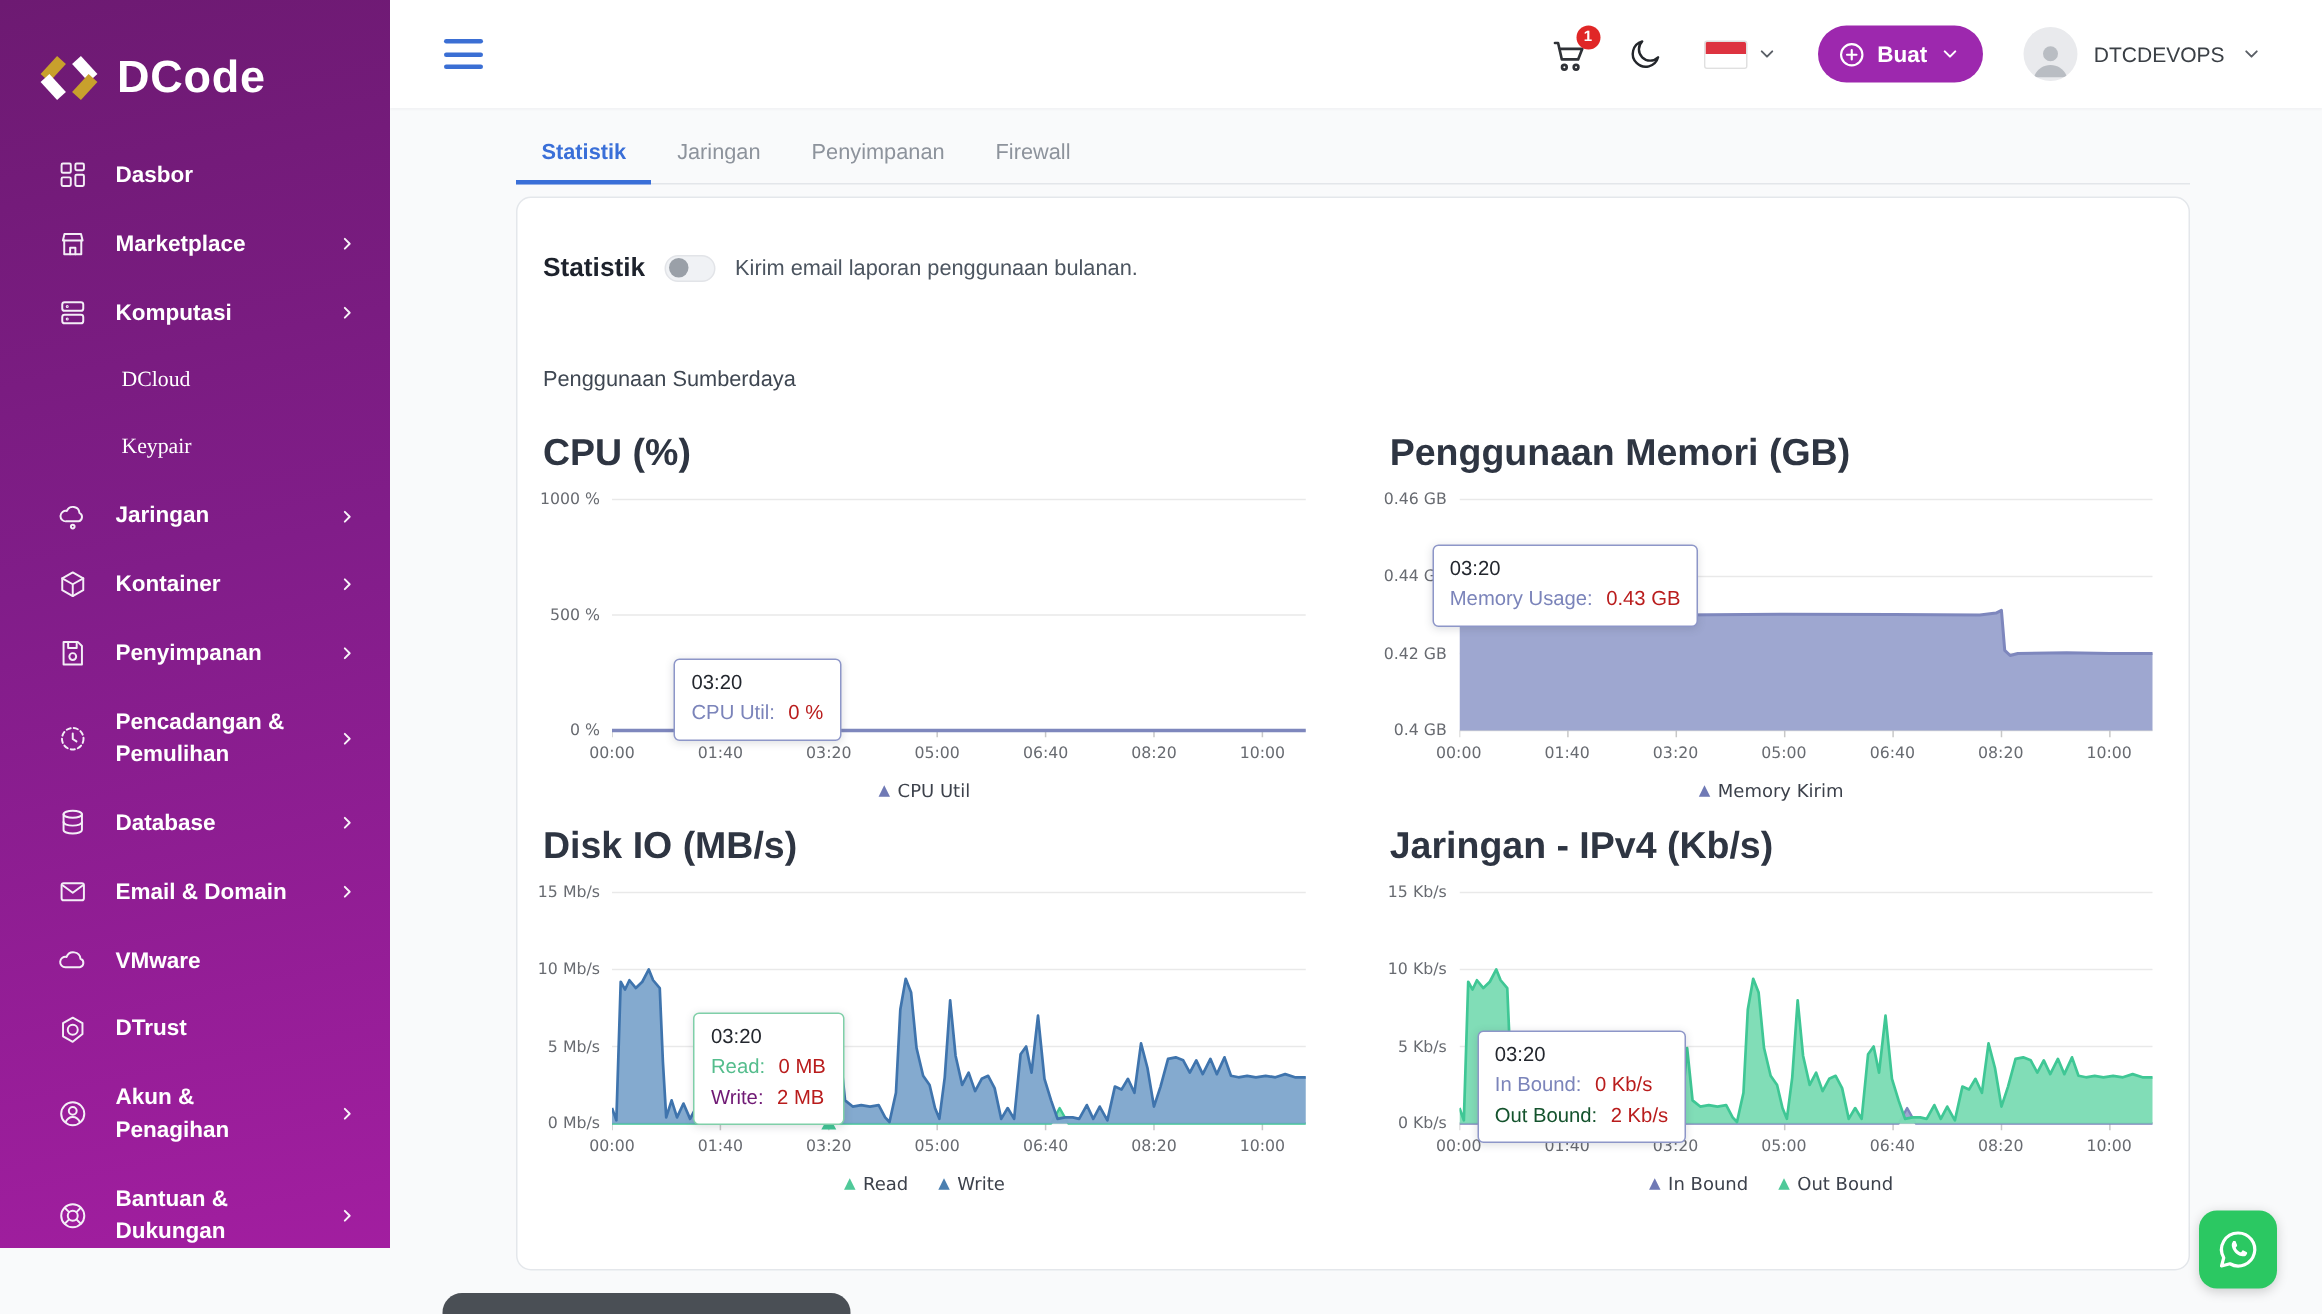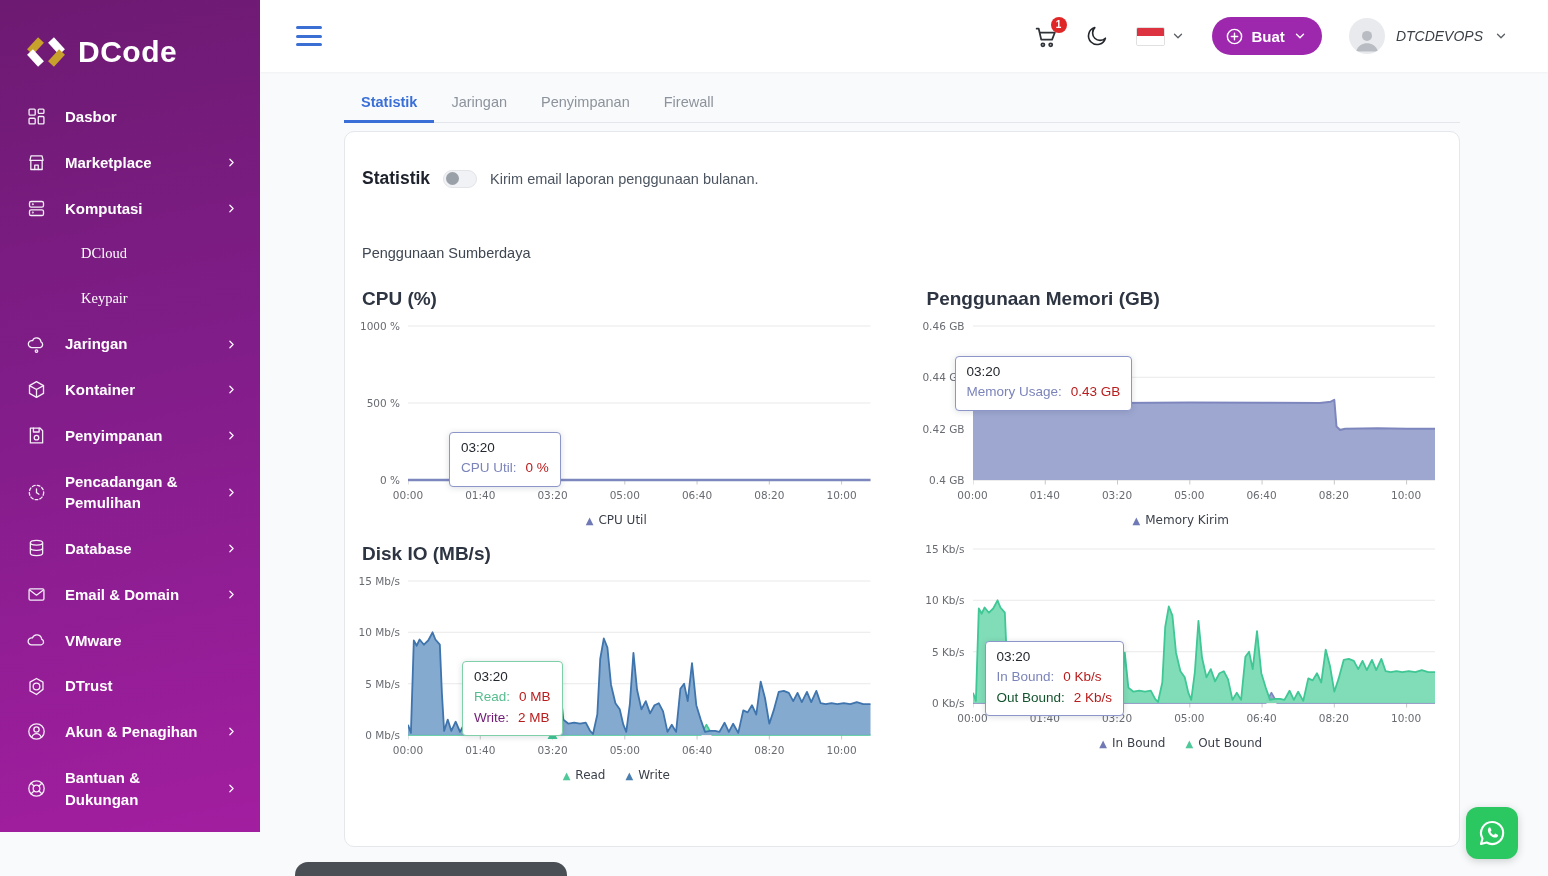--- a/index.html
+++ b/index.html
@@ -6,21 +6,21 @@
   html,body { width: 1548px; height: 876px; }
   body { font-family: "Liberation Sans", sans-serif; background:#fff; }
   .app { position: relative; width: 1548px; height: 876px; overflow: hidden; background:#f9fafb; }
 
   
   .sidebar { position:absolute; left:0; top:0; width:260px; height:832px;
     background: linear-gradient(168deg, #6d1a72 0%, #811d89 45%, #a21ea0 100%); z-index:20; }
   .logo { display:flex; align-items:center; gap:10px; padding:34px 0 0 24px; }
   .logo-text { color:#fff; font-size:30px; font-weight:800; letter-spacing:0.5px; }
   .nav { margin-top:24px; }
-  .nav-item { display:flex; align-items:center; gap:18px; padding:12px 22px 12px 26px; color:#fff;
+  .nav-item { display:flex; align-items:center; gap:18px; padding:12px 22px 12px 38px; color:#fff;
     font-size:15px; font-weight:600; cursor:pointer; line-height:1.45; }
   .nav-item .nicon { width:21px; height:21px; flex:0 0 21px; }
   .nav-item .nlabel { flex:1 1 auto; }
   .nav-item .nchev { width:13px; height:13px; flex:0 0 13px; opacity:.95; }
   .nav-item.sub { padding-left:81px; font-weight:500; font-size:14.5px;font-family:Liberation Serif, serif; }
 
   
   .topbar { position:absolute; left:260px; right:0; top:0; height:72px; background:#fff;
     display:flex; align-items:center; padding:0 40px 0 36px; box-shadow:0 1px 2px rgba(20,20,40,.04); z-index:10; }
   .hamburger { background:none; border:none; cursor:pointer; width:26px; height:20px;
@@ -28,21 +28,21 @@
   .hamburger span { display:block; height:3px; border-radius:2px; background:#3b6fd4; }
   .topbar-right { margin-left:auto; display:flex; align-items:center; gap:27px; }
   .icon-btn { position:relative; background:none; border:none; cursor:pointer; display:flex; align-items:center; }
   .badge { position:absolute; top:-7px; right:-9px; min-width:16px; height:16px; border-radius:8px;
     background:#e02727; color:#fff; font-size:10px; font-weight:700; display:flex; align-items:center; justify-content:center; padding:0 4px; }
   .flag-btn { display:flex; align-items:center; gap:6px; background:none; border:none; cursor:pointer; }
   .flag { width:29px; height:19px; border-radius:2px; overflow:hidden; border:1px solid #e0e0e0; display:flex; flex-direction:column; }
   .flag .red { flex:1; background:#dd3340; } .flag .white { flex:1; background:#fff; }
   .buat-btn { display:flex; align-items:center; gap:8px; height:38px; padding:0 15px 0 13px; border:none;
     border-radius:19px; background:#9d28ae; color:#fff; font-size:15px; font-weight:700; cursor:pointer; font-family:inherit; }
-  .user-btn { display:flex; align-items:center; gap:11px; background:none; border:none; cursor:pointer;font-style:italic; }
+  .user-btn { display:flex; align-items:center; gap:11px; background:none; border:none; cursor:pointer; }
   .avatar { width:36px; height:36px; border-radius:50%; background:#e9eaed; display:flex; align-items:flex-end; justify-content:center; overflow:hidden; }
   .username { font-size:14px; color:#3b4046; }
 
   
   .content { position:absolute; left:260px; top:72px; right:0; bottom:0; background:#f9fafb; }
   .tabs { display:flex; margin:14px 88px 0 84px; border-bottom:1px solid #e3e6ea; }
   .tab { padding:8px 17px 10px; font-size:14.5px; color:#8d939c; cursor:pointer; border-bottom:3px solid transparent; margin-bottom:-1px; }
   .tab.active { color:#3a6fd8; font-weight:700; border-bottom-color:#3a6fd8; }
 
   .card { margin:8px 88px 0 84px; height:716px; background:#fff; border:1px solid #e4e7eb; border-radius:10px;
@@ -52,21 +52,21 @@
   .toggle { position:relative; width:34px; height:18px; border-radius:10px; background:#f0f2f5; border:1px solid #e2e4e8; cursor:pointer; display:inline-block; }
   .toggle .knob { position:absolute; left:2px; top:1.5px; width:13px; height:13px; border-radius:50%; background:#9aa0a8; }
   .toggle-label { font-size:14.5px; color:#4c5560; }
 
   .resource-row { margin-top:56px; display:flex; align-items:flex-start; }
   .resource-row label { width:184px; font-size:14.5px; color:#3f4752; }
   .select { width:345px; height:40px; border:1px solid #d8dce1; border-radius:6px; background:#fff;
     display:flex; align-items:center; justify-content:space-between; padding:0 14px 0 16px; font-size:14.5px; color:#3f4752; cursor:pointer; }
 
   .charts { margin-top:27px; display:grid; grid-template-columns:1fr 1fr; column-gap:56px; row-gap:16px; }
-  .chart-title { font-size:19px; font-weight:600; color:#2e3542; margin-bottom:10px; }
+  .chart-title { font-size:25px; font-weight:600; color:#2e3542; margin-bottom:10px; }
   .plot { position:relative; margin-left:46px; height:166px; }
   .plot svg.area { display:block; width:100%; height:166px; }
   .ylab { position:absolute; right:calc(100% + 8px); transform:translateY(-50%); font-family:"DejaVu Sans",sans-serif;
     font-size:10.5px; color:#686b71; white-space:nowrap; }
   .xrow { position:relative; margin-left:46px; height:15px; margin-top:3px; }
   .xlab { position:absolute; top:0; transform:translateX(-50%); font-family:"DejaVu Sans",sans-serif; font-size:10.5px; color:#686b71; }
   .legend { margin-top:9px; display:flex; justify-content:center; gap:20px; font-family:"DejaVu Sans",sans-serif; font-size:12px; color:#3c414b; }
   .legend .li { display:flex; align-items:center; gap:5px; }
   .legend .tri { font-size:10px; }
   .ttip { position:absolute; background:#fff; border:1px solid #8d96c8; border-radius:4px; padding:5px 11px 7px;
@@ -441,20 +441,21 @@
                 <span class="tri" style="color:#4fc999">▲</span>
                 <span>Read</span>
               </span>
               <span class="li">
                 <span class="tri" style="color:#4a7fb0">▲</span>
                 <span>Write</span>
               </span>
             </div>
           </div>
           <div class="chart-block">
+            <div class="chart-title">Jaringan - IPv4 (Kb/s)</div>
             <div class="plot">
               <svg class="area" viewBox="0 0 462 166" preserveAspectRatio="none">
                 <line x1="0" x2="462" y1="160" y2="160" stroke="#d9d9d9" stroke-width="1"></line>
                 <line x1="0" x2="462" y1="108.66666666666667" y2="108.66666666666667" stroke="#e9e9e9" stroke-width="1"></line>
                 <line x1="0" x2="462" y1="57.33333333333334" y2="57.33333333333334" stroke="#e9e9e9" stroke-width="1"></line>
                 <line x1="0" x2="462" y1="6" y2="6" stroke="#e9e9e9" stroke-width="1"></line>
                 <line x1="0" x2="0" y1="160" y2="164.5" stroke="#c8c8c8" stroke-width="1"></line>
                 <line x1="72.1875" x2="72.1875" y1="160" y2="164.5" stroke="#c8c8c8" stroke-width="1"></line>
                 <line x1="144.375" x2="144.375" y1="160" y2="164.5" stroke="#c8c8c8" stroke-width="1"></line>
                 <line x1="216.5625" x2="216.5625" y1="160" y2="164.5" stroke="#c8c8c8" stroke-width="1"></line>

